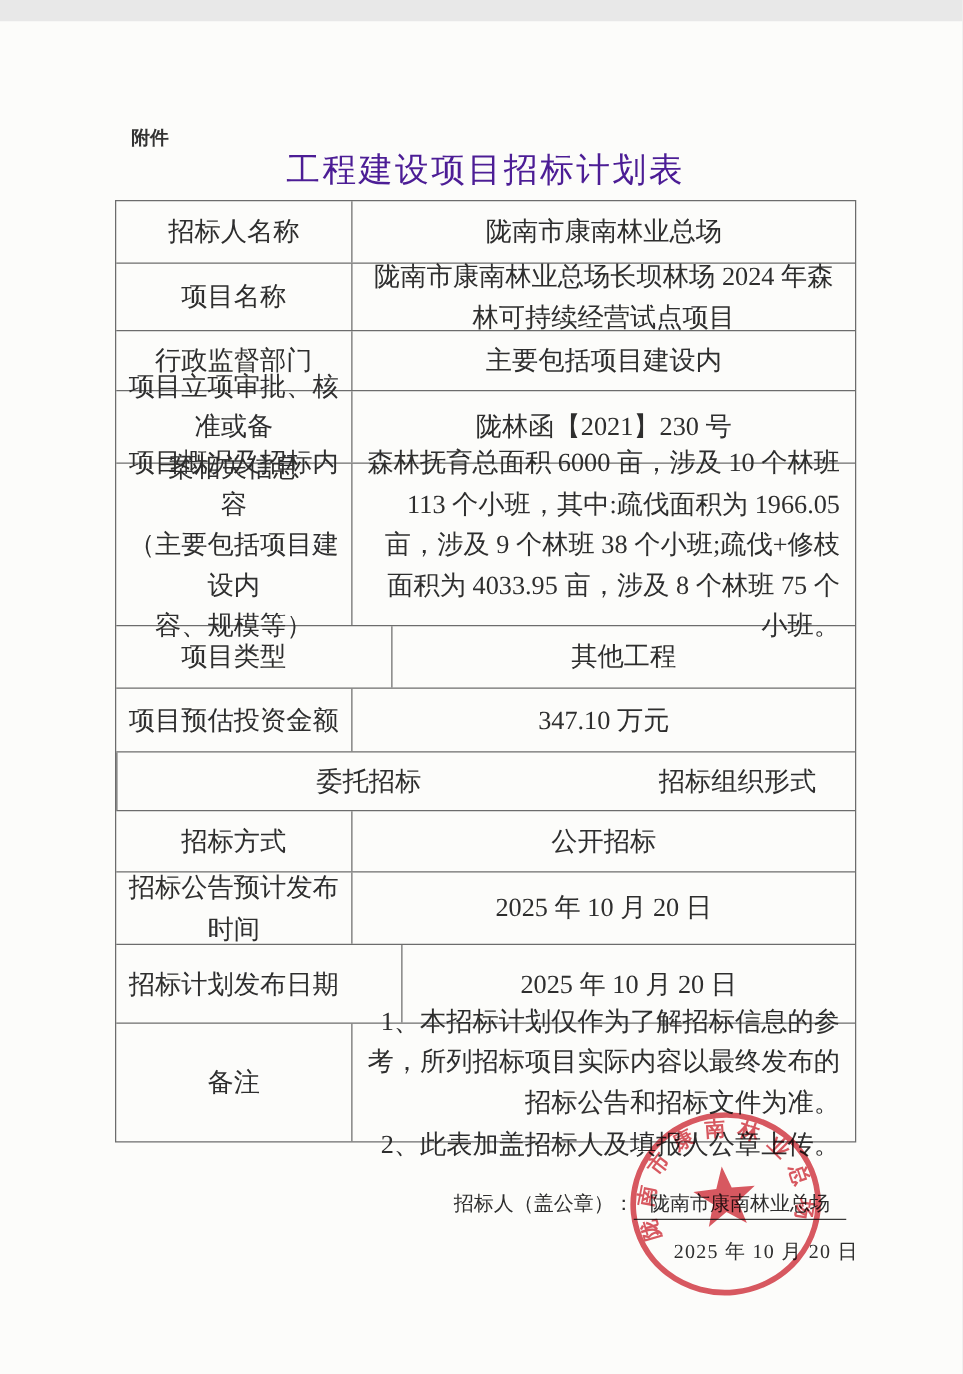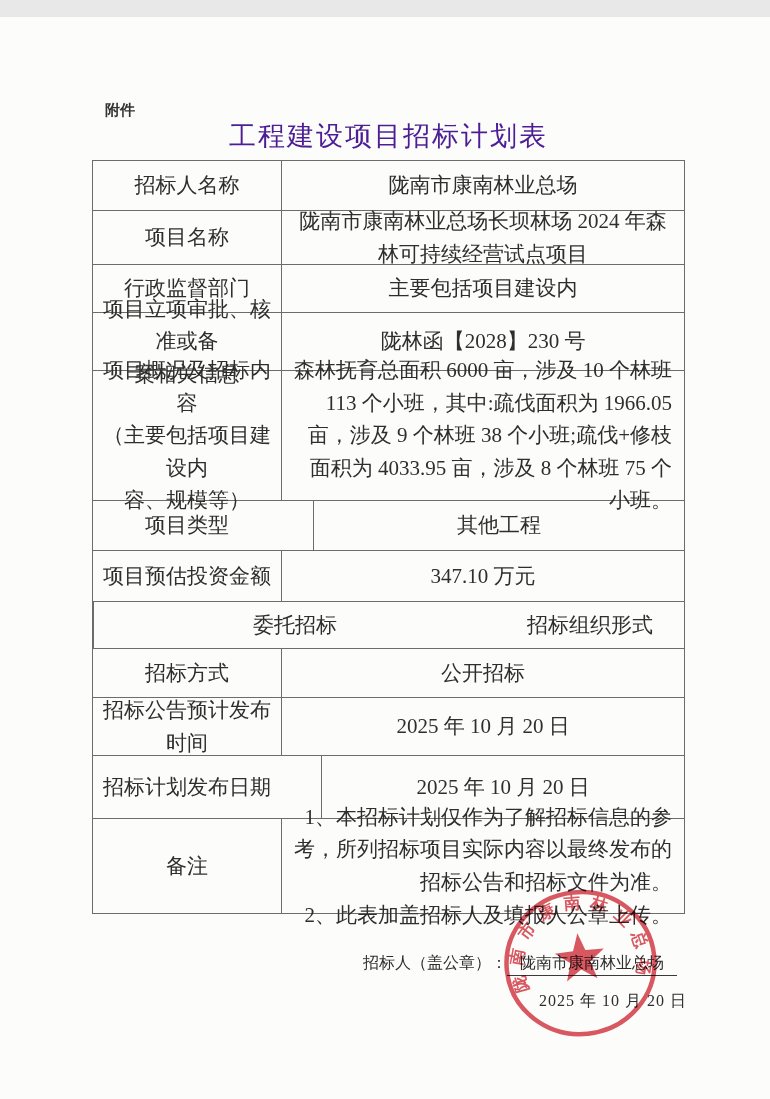--- a/index.html
+++ b/index.html
@@ -135,21 +135,21 @@
       <div class="cell label">项目名称</div>
       <div class="cell value">陇南市康南林业总场长坝林场 2024 年森林可持续经营试点项目</div>
     </div>
     <div class="row row-3">
       <div class="cell label">行政监督部门</div>
       <div class="cell value">主要包括项目建设内</div>
     </div>
     <div class="row row-4">
       <div class="cell label">项目立项审批、核准或备
 案相关信息</div>
-      <div class="cell value">陇林函【2028】230 号</div>
+      <div class="cell value">陇林函【2021】230 号</div>
     </div>
     <div class="row row-5">
       <div class="cell label">项目概况及招标内容
 （主要包括项目建设内
 容、规模等）</div>
       <div class="cell value">森林抚育总面积 6000 亩，涉及 10 个林班 113 个小班，其中:疏伐面积为 1966.05 亩，涉及 9 个林班 38 个小班;疏伐+修枝面积为 4033.95 亩，涉及 8 个林班 75 个小班。</div>
     </div>
     <div class="row row-6">
       <div class="cell label">项目类型</div>
       <div class="cell value">其他工程</div>

